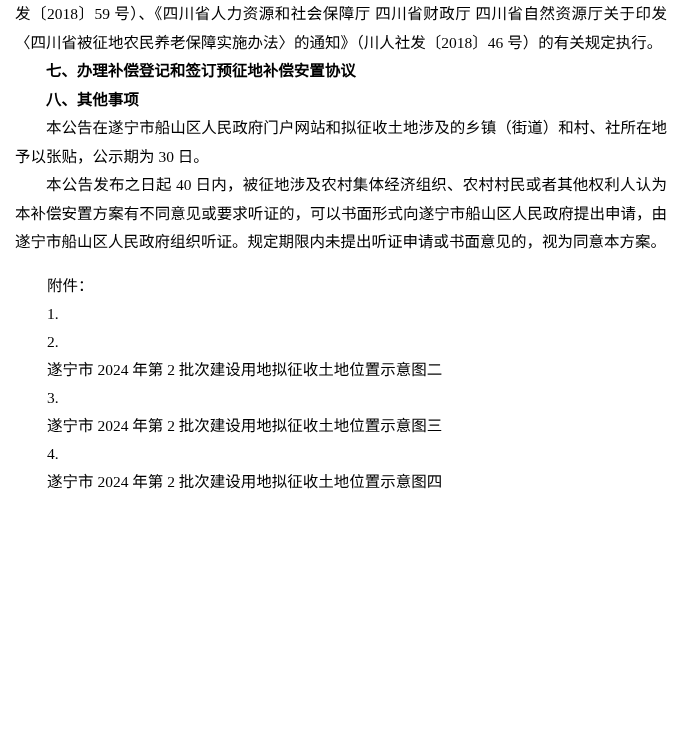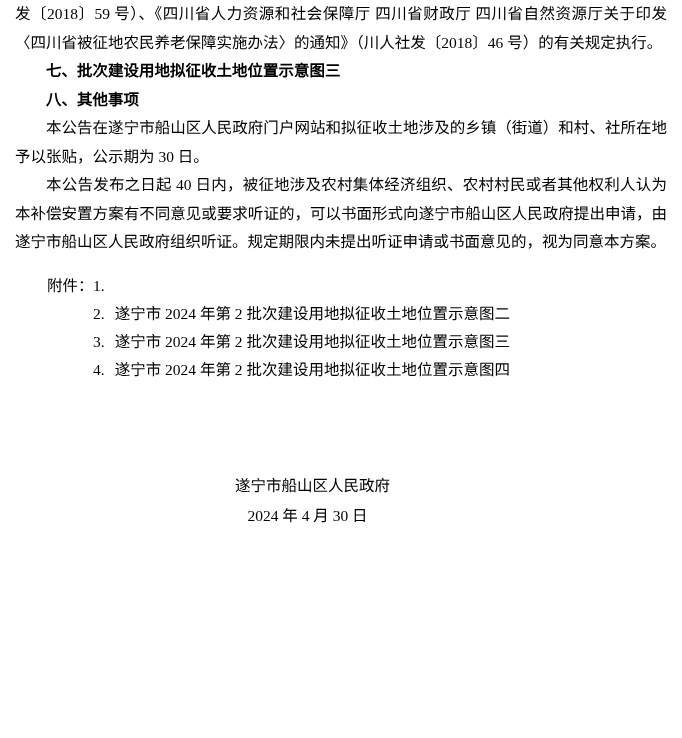--- a/index.html
+++ b/index.html
@@ -38,20 +38,21 @@
     font-family: "DejaVu Sans", "Liberation Sans", sans-serif;
     font-size: 15.5px;
   }
   .attachments {
     margin-top: 15px;
     line-height: 28px;
   }
   .att-row {
     display: flex;
     align-items: baseline;
+    flex-direction: column;
   }
   .att-label {
     display: inline-block;
     flex: none;
     margin-left: 32px;
     width: 46px;
     white-space: nowrap;
   }
   .att-num {
     flex: none;
@@ -73,21 +74,21 @@
     padding-right: 67px;
   }
 </style>
 </head>
 <body>
 
 <div class="page">
 
   <p class="body-cont">发〔2018〕59 号）、《四川省人力资源和社会保障厅 四川省财政厅 四川省自然资源厅关于印发〈四川省被征地农民养老保障实施办法〉的通知》（川人社发〔2018〕46 号）的有关规定执行。</p>
 
-  <p class="sec-heading">七、批次建设用地拟征收土地位置示意图三</p>
+  <p class="sec-heading">七、办理补偿登记和签订预征地补偿安置协议</p>
 
 
   <p class="sec-heading">八、其他事项</p>
 
   <p class="body-ind">本公告在遂宁市船山区人民政府门户网站和拟征收土地涉及的乡镇（街道）和村、社所在地予以张贴，公示期为 30 日。</p>
 
   <p class="body-ind">本公告发布之日起 40 日内，被征地涉及农村集体经济组织、农村村民或者其他权利人认为本补偿安置方案有不同意见或要求听证的，可以书面形式向遂宁市船山区人民政府提出申请，由遂宁市船山区人民政府组织听证。规定期限内未提出听证申请或书面意见的，视为同意本方案。</p>
 
   <div class="attachments">
 

